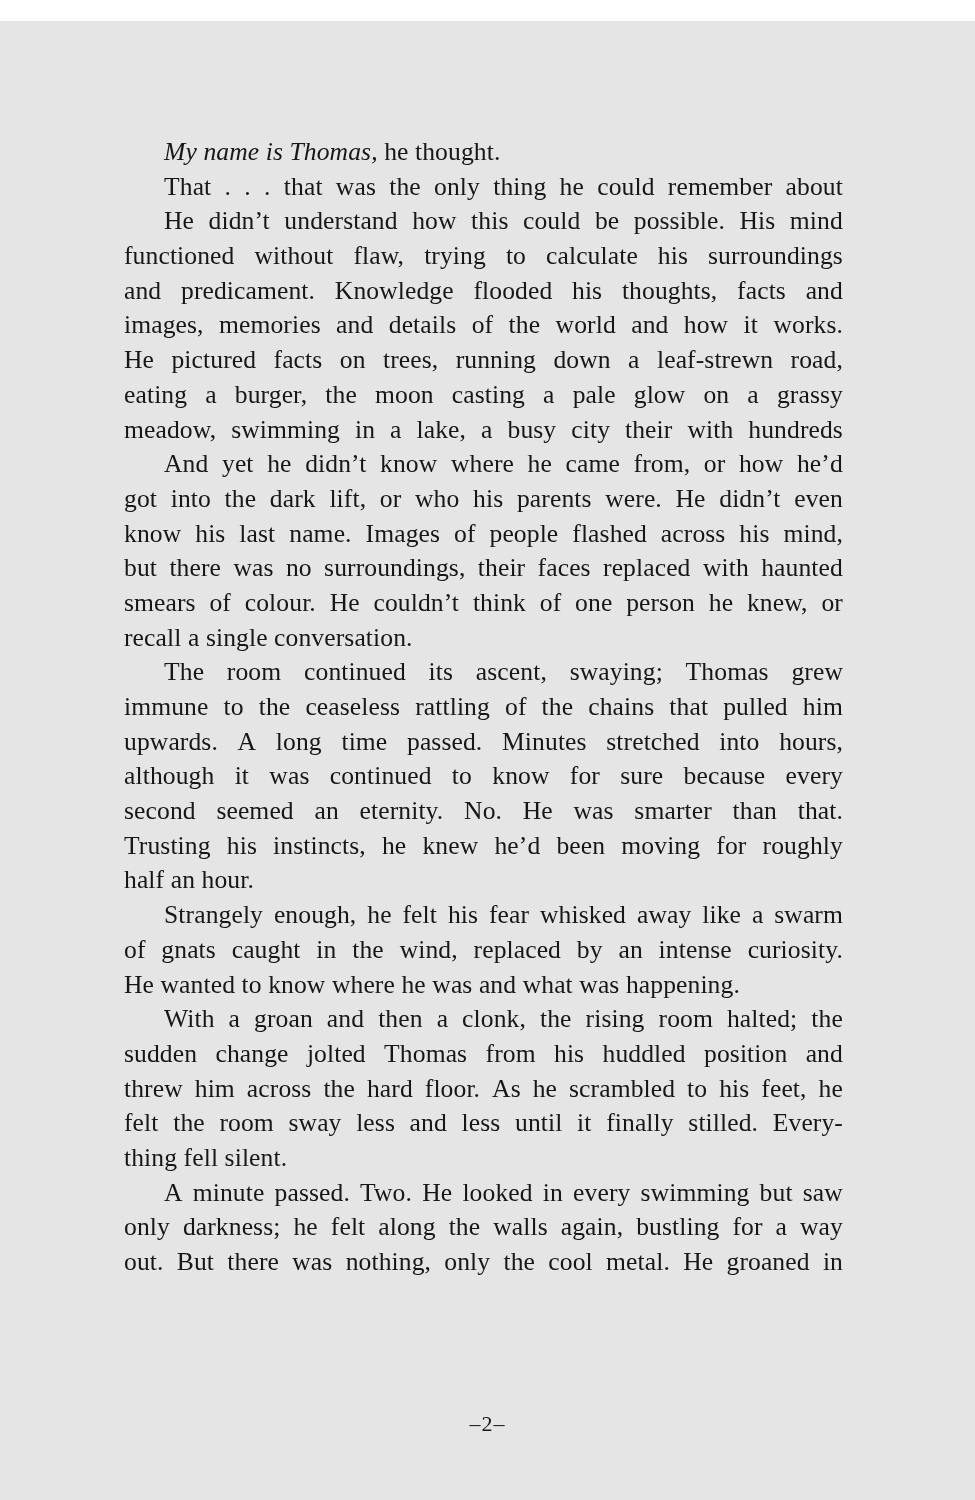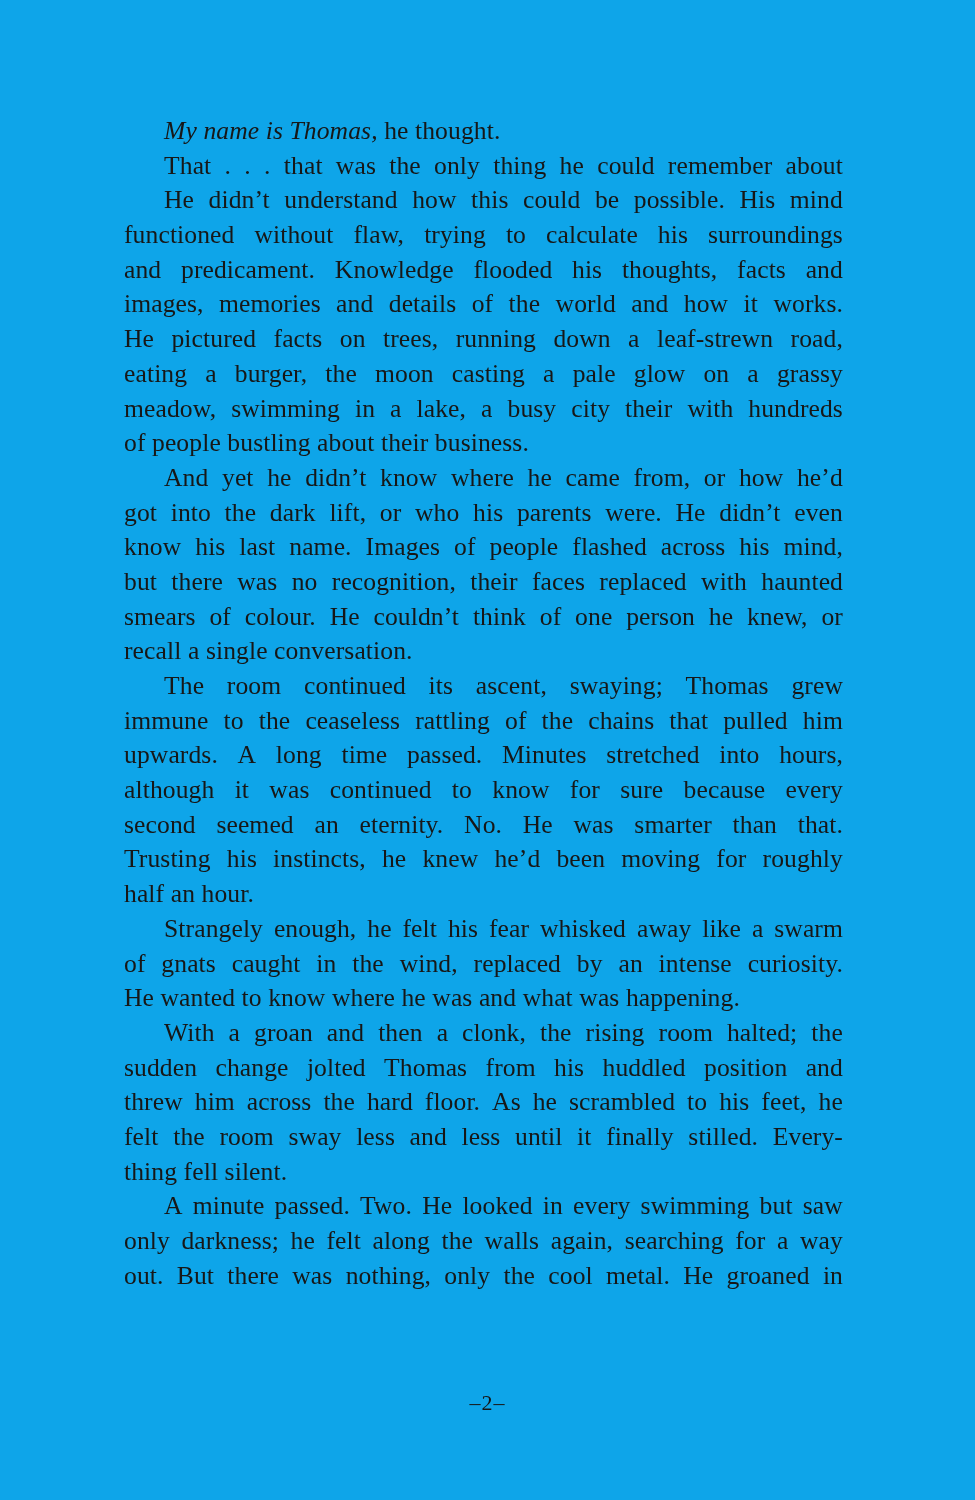--- a/index.html
+++ b/index.html
@@ -12,21 +12,22 @@
     height: 1500px;
     position: relative;
     overflow: hidden;
     font-family: "Liberation Serif", "DejaVu Serif", serif;
     color: #1a1a1a;
   }
 
   .page {
     position: absolute;
     inset: 0;
-    background: #0ea5e9;
+    background: #e5e5e5;
+    margin-top: 21px;
   }
 
   .text-block {
     position: absolute;
     left: 124px;
     top: 114px;
     width: 719px;
   }
 
   
@@ -182,21 +183,20 @@
           <span class="w">in</span>
           <span class="w">a</span>
           <span class="w">lake,</span>
           <span class="w">a</span>
           <span class="w">busy</span>
           <span class="w">city</span>
           <span class="w">their</span>
           <span class="w">with</span>
           <span class="w">hundreds</span>
         </div>
-        <div class="line">of people bustling about their business.</div>
       </div>
       <div class="para">
         <div class="line just indent">
           <span class="w">And</span>
           <span class="w">yet</span>
           <span class="w">he</span>
           <span class="w">didn’t</span>
           <span class="w">know</span>
           <span class="w">where</span>
           <span class="w">he</span>
@@ -232,21 +232,21 @@
           <span class="w">flashed</span>
           <span class="w">across</span>
           <span class="w">his</span>
           <span class="w">mind,</span>
         </div>
         <div class="line just">
           <span class="w">but</span>
           <span class="w">there</span>
           <span class="w">was</span>
           <span class="w">no</span>
-          <span class="w">recognition,</span>
+          <span class="w">surroundings,</span>
           <span class="w">their</span>
           <span class="w">faces</span>
           <span class="w">replaced</span>
           <span class="w">with</span>
           <span class="w">haunted</span>
         </div>
         <div class="line just">
           <span class="w">smears</span>
           <span class="w">of</span>
           <span class="w">colour.</span>
@@ -437,21 +437,21 @@
         </div>
         <div class="line just">
           <span class="w">only</span>
           <span class="w">darkness;</span>
           <span class="w">he</span>
           <span class="w">felt</span>
           <span class="w">along</span>
           <span class="w">the</span>
           <span class="w">walls</span>
           <span class="w">again,</span>
-          <span class="w">searching</span>
+          <span class="w">bustling</span>
           <span class="w">for</span>
           <span class="w">a</span>
           <span class="w">way</span>
         </div>
         <div class="line just">
           <span class="w">out.</span>
           <span class="w">But</span>
           <span class="w">there</span>
           <span class="w">was</span>
           <span class="w">nothing,</span>

